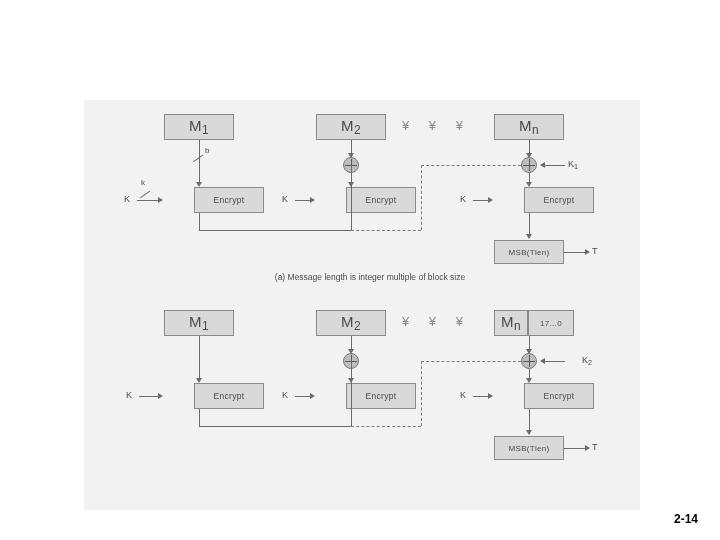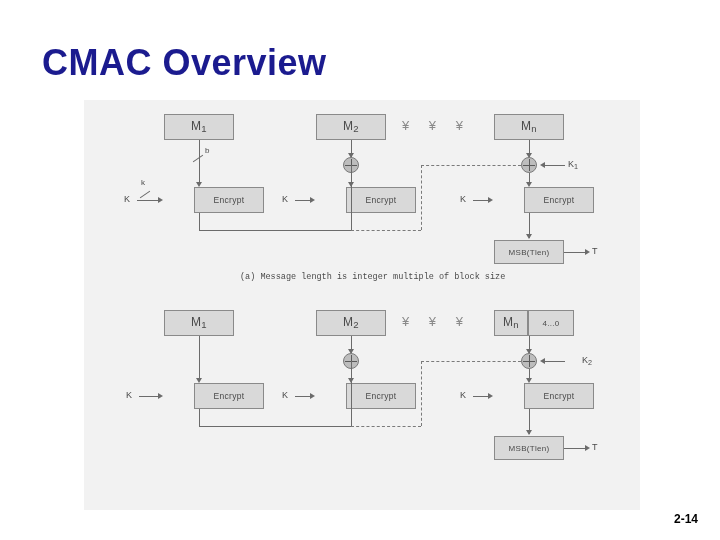--- a/index.html
+++ b/index.html
@@ -24,21 +24,21 @@
 
   .pagenum{
     position:absolute;right:22px;bottom:14px;
     font-size:12px;color:#000;font-weight:bold;
   }
 
   
   .box{
     position:absolute;background:#d9d9d9;border:1px solid #8a8a8a;
     box-sizing:border-box;color:#4a4a4a;
-    font-size:12px;text-align:center;
+    font-size:15px;text-align:center;
     display:flex;align-items:center;justify-content:center;
     letter-spacing:0.3px;
   }
   .box.enc{font-size:8.5px;margin-left:30px;}
   .box.msb{font-size:8px;}
   .lbl{
     position:absolute;color:#4a4a4a;font-size:9px;white-space:nowrap;
   }
   .lbl.small{font-size:8px;}
   .cap{
@@ -77,21 +77,20 @@
     border-right:5px solid #6b6b6b;
   }
   .ydots{position:absolute;color:#8a8a8a;font-size:13px;letter-spacing:8px;}
   .sub{font-size:0.8em;vertical-align:-0.22em;}
 </style>
 </head>
 <body>
 
 <div id="slide">
 
-  <div class="title">CMAC Overview</div>
 
   <div class="figure">
 
     <div class="box" style="left:80px;top:14px;width:70px;height:26px;">
       <span><span>M</span><span class="sub">1</span></span>
     </div>
 
     <div class="box" style="left:232px;top:14px;width:70px;height:26px;">
       <span><span>M</span><span class="sub">2</span></span>
     </div>
@@ -161,35 +160,35 @@
     <div class="vline" style="left:445px;top:113px;height:25px;"></div>
     <div class="arrow-d" style="left:441.5px;top:134px;"></div>
     <div class="box msb" style="left:410px;top:140px;width:70px;height:24px;">
       <span>MSB(Tlen)</span>
     </div>
 
     <div class="hline" style="left:480px;top:152px;width:22px;"></div>
     <div class="arrow-r" style="left:501px;top:148.5px;"></div>
     <div class="lbl" style="left:508px;top:146px;">T</div>
 
-    <div class="cap" style="left:156px;top:172px;width:260px;font-family:Liberation Mono, monospace;">(a) Message length is integer multiple of block size</div>
+    <div class="cap" style="left:156px;top:172px;width:260px;">(a) Message length is integer multiple of block size</div>
 
     <div class="box" style="left:80px;top:210px;width:70px;height:26px;">
       <span><span>M</span><span class="sub">1</span></span>
     </div>
 
     <div class="box" style="left:232px;top:210px;width:70px;height:26px;">
       <span><span>M</span><span class="sub">2</span></span>
     </div>
 
     <div class="box" style="left:410px;top:210px;width:34px;height:26px;">
       <span><span>M</span><span class="sub">n</span></span>
     </div>
     <div class="box" style="left:444px;top:210px;width:46px;height:26px;font-size:8px;">
-      <span>4...0</span>
+      <span>17...0</span>
     </div>
     <div class="ydots" style="left:318px;top:214px;">¥  ¥  ¥</div>
 
     <div class="vline" style="left:115px;top:236px;height:43px;"></div>
     <div class="arrow-d" style="left:111.5px;top:278px;"></div>
 
     <div class="vline" style="left:267px;top:236px;height:17px;"></div>
     <div class="arrow-d" style="left:263.5px;top:249px;"></div>
     <div class="xor" style="left:259px;top:253px;"></div>
     <div class="vline" style="left:267px;top:269px;height:10px;"></div>

